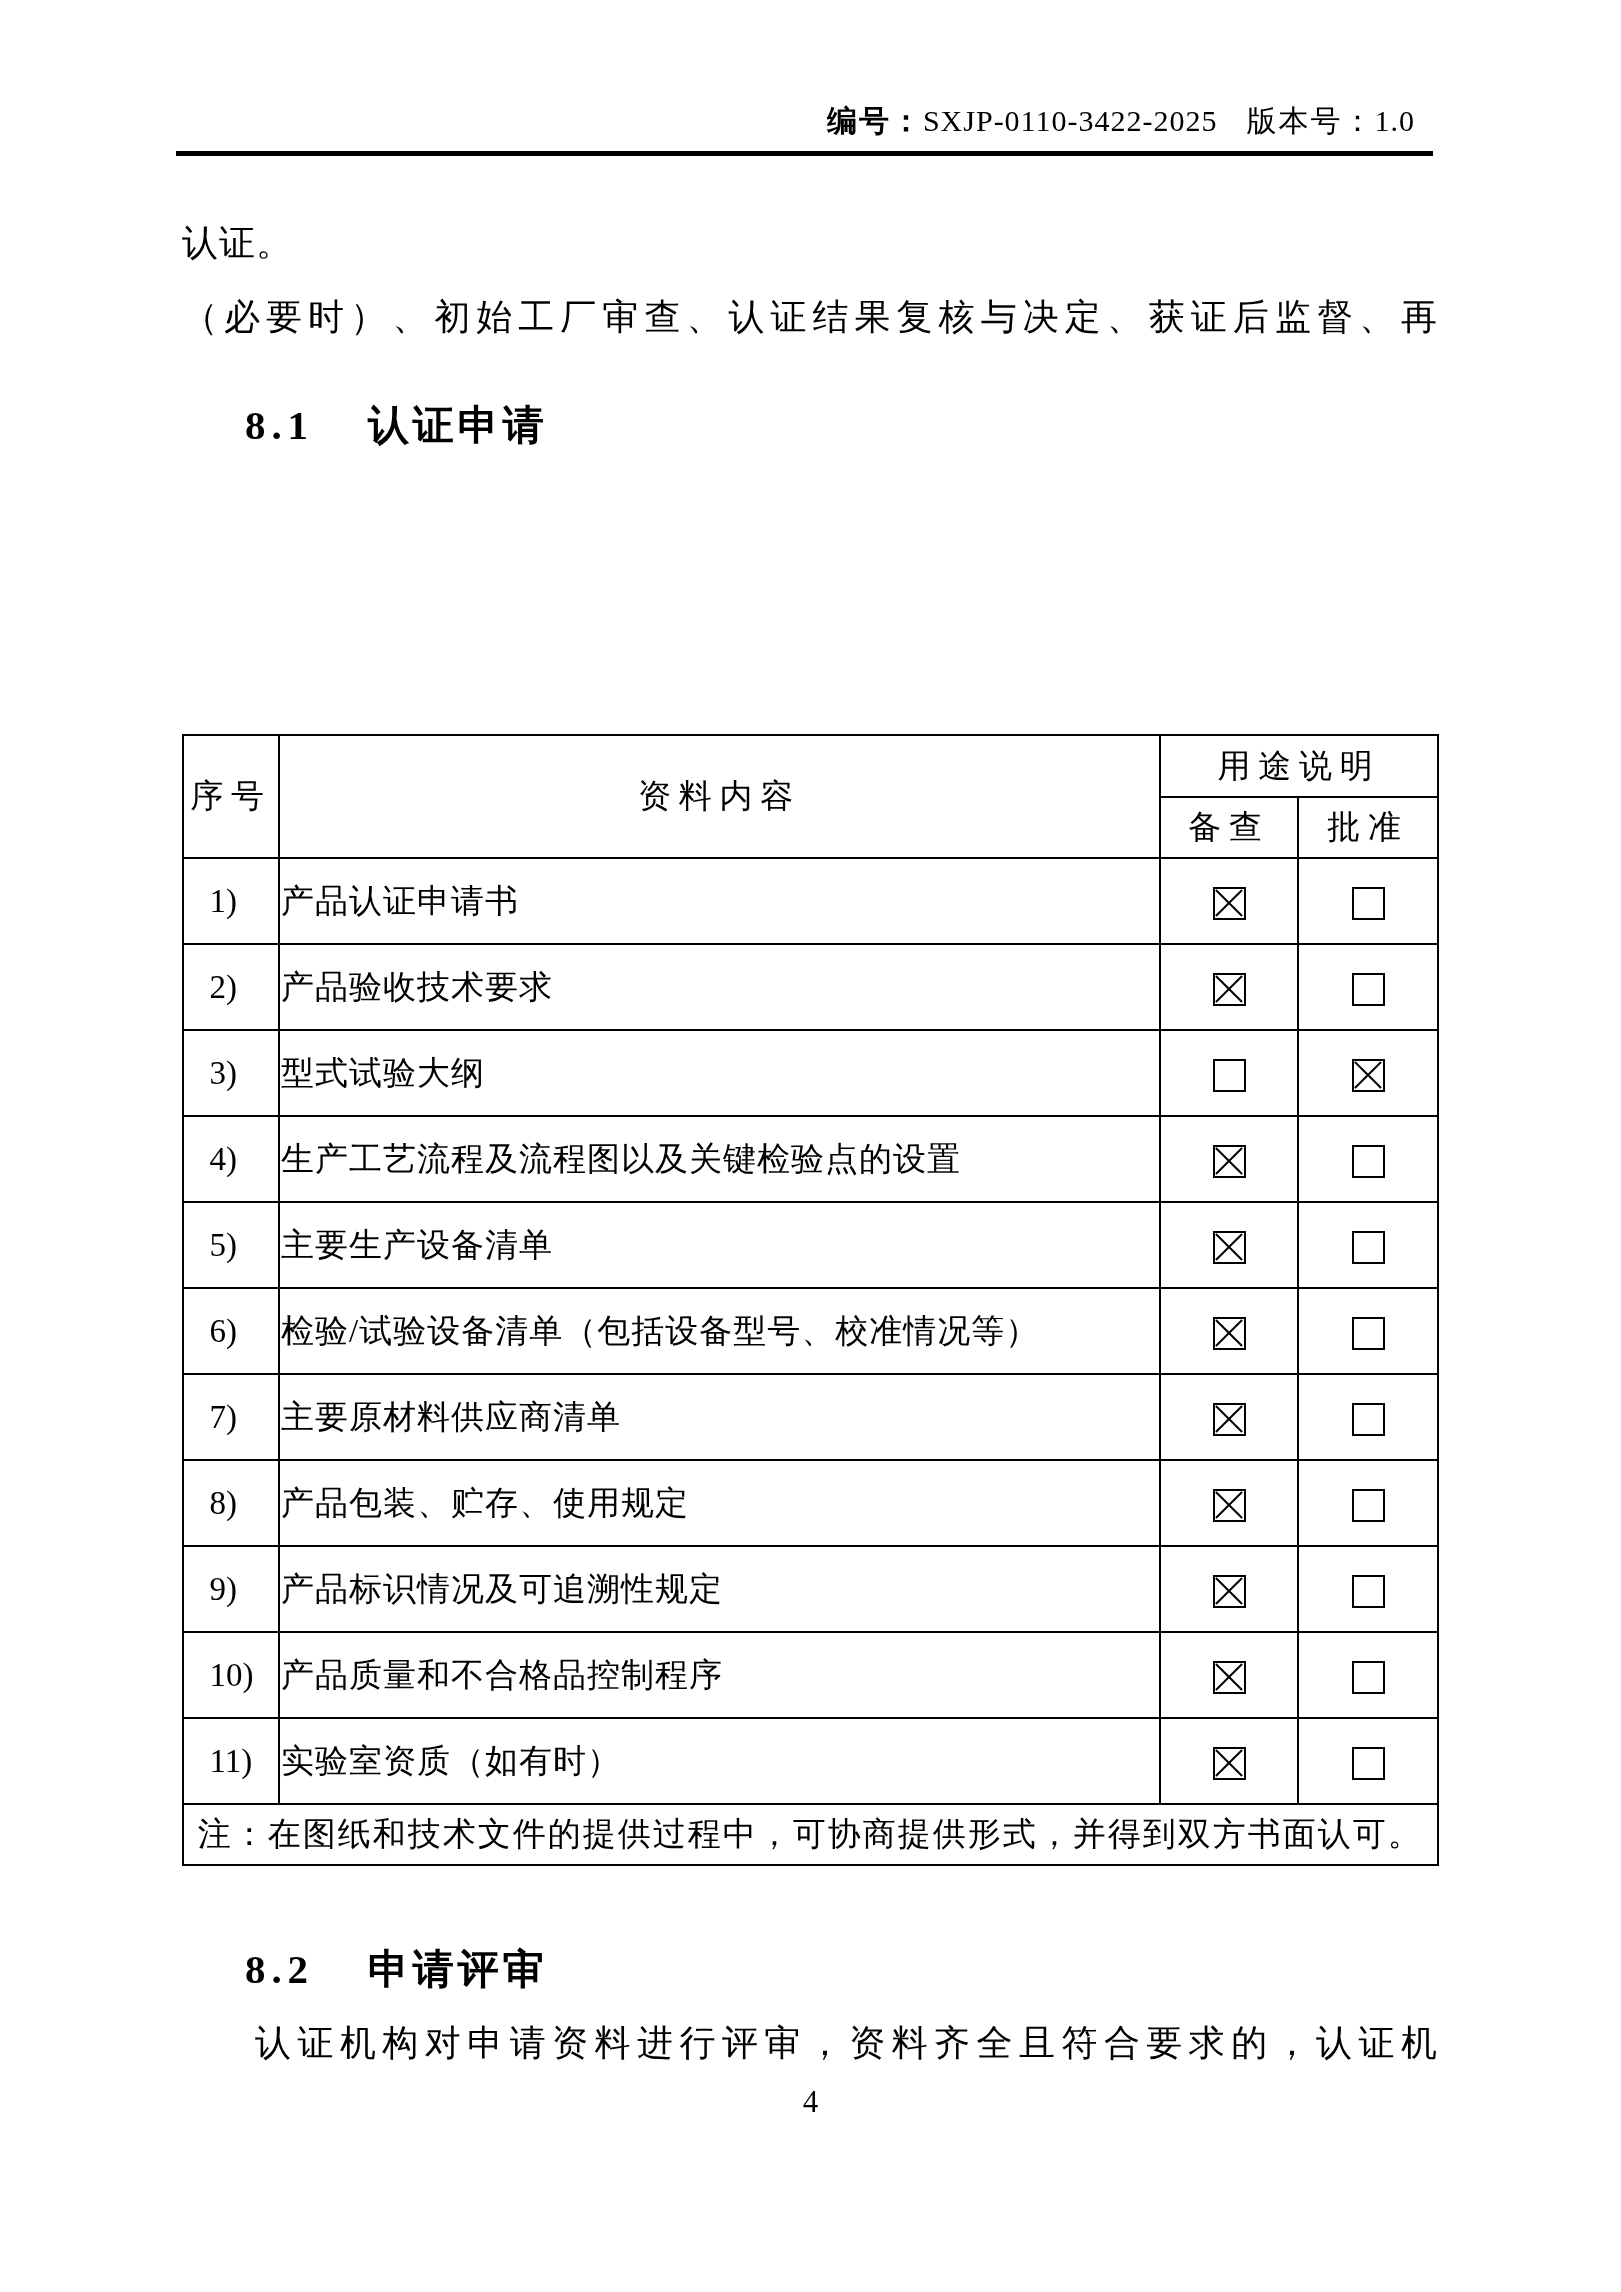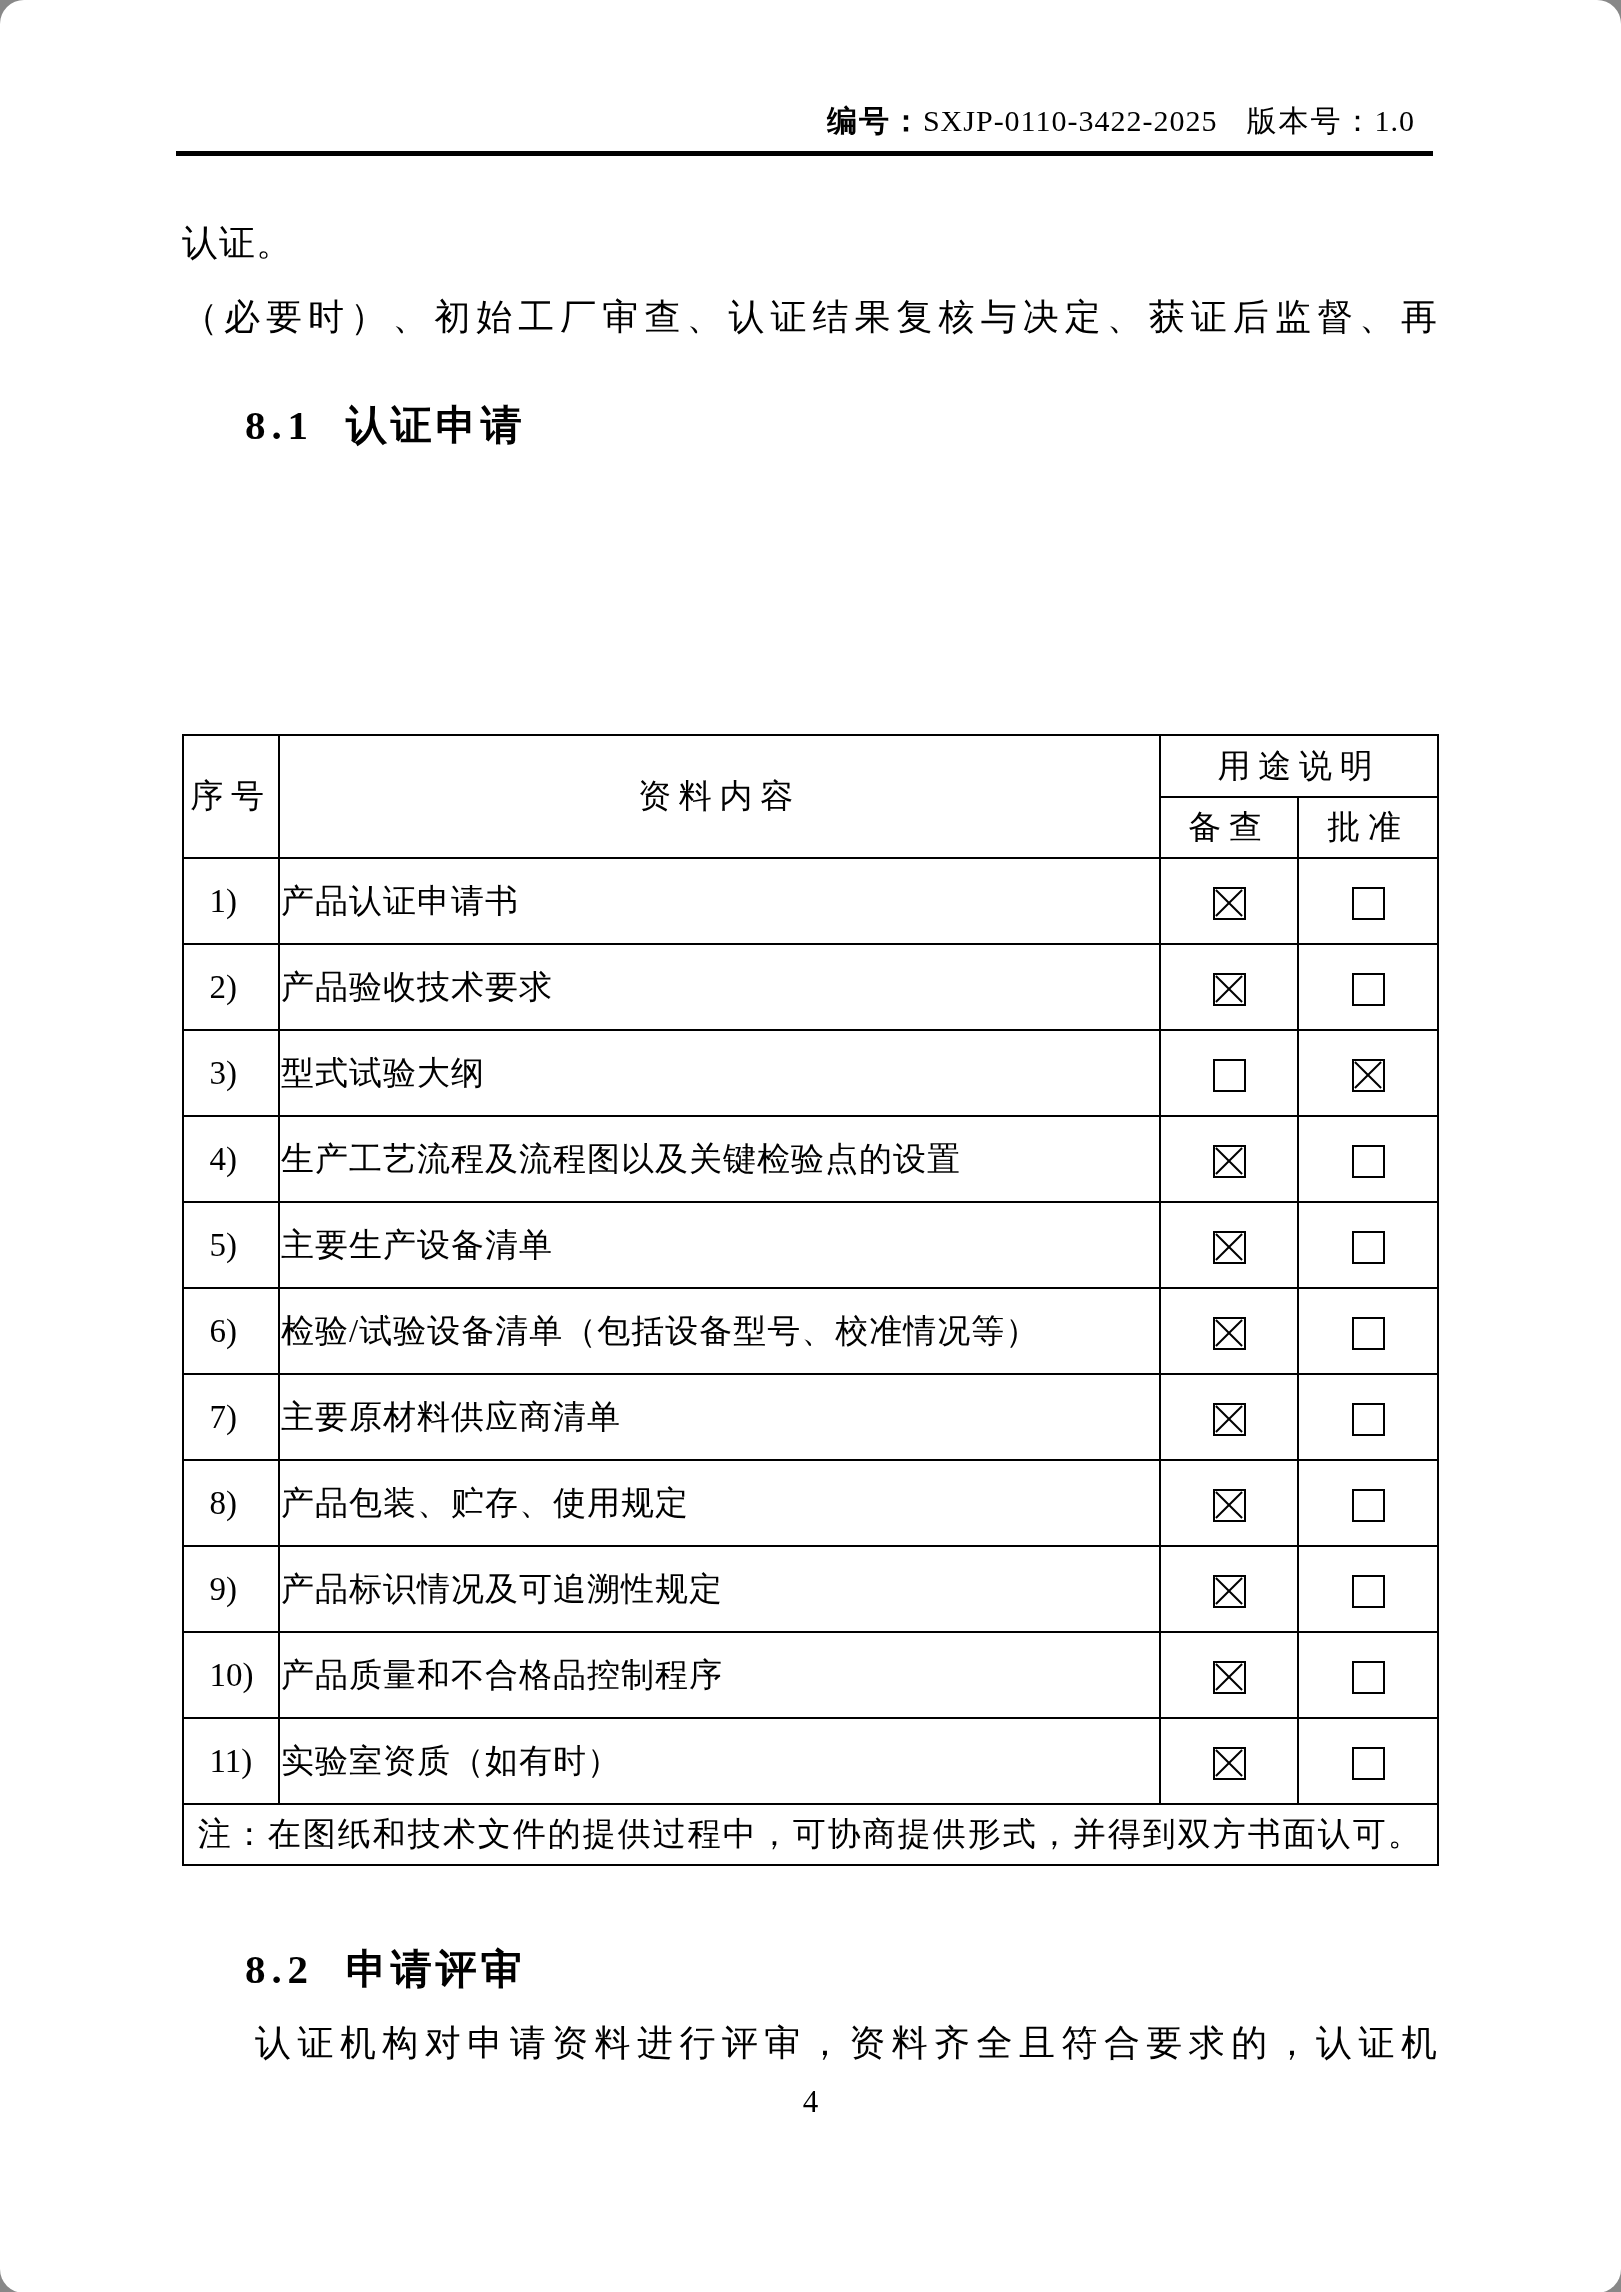--- a/index.html
+++ b/index.html
@@ -4,21 +4,20 @@
 <style>
   html,body { margin:0; padding:0; background:#888; }
   .page {
     position:relative;
     width:1621px; height:2293px;
     margin:0 auto;
     background:#ffffff;
     font-family:"Liberation Serif","DejaVu Serif",serif;
     color:#000;
     overflow:hidden;
-    border-radius:24px;
   }
   
   .doc-header {
     position:absolute; top:98px; left:182px; width:1233px;
     text-align:right; font-size:30px; line-height:45px; white-space:nowrap;
   }
   .hdr-label { font-weight:bold; letter-spacing:2px; }
   .hdr-label.regular { font-weight:normal; }
   .hdr-value { font-weight:normal; letter-spacing:1px; }
   .hdr-gap { margin-left:29px; }
@@ -35,21 +34,21 @@
   .para-81 { top:495px; }
   .para-82 { top:2006px; }
   
   .section-heading {
     position:absolute; left:182px; width:1256px;
     padding-left:63px; box-sizing:border-box;
     font-size:41px; font-weight:bold; line-height:55px; white-space:nowrap;
   }
   .h81 { top:398px; }
   .h82 { top:1942px; }
-  .sec-num { letter-spacing:5.9px; margin-right:32px;text-align:right; }
+  .sec-num { letter-spacing:5.9px; margin-right:54px;text-align:right; }
   .sec-title { letter-spacing:3.9px; }
   
   table.data-table {
     position:absolute; top:734px; left:182px;
     width:1256px; border-collapse:collapse; table-layout:fixed;
     font-size:33px;
   }
   table.data-table td { border:2px solid #000; vertical-align:middle; }
   tr.hdr-row-1 { height:62px; }
   tr.hdr-row-2 { height:61px; }

